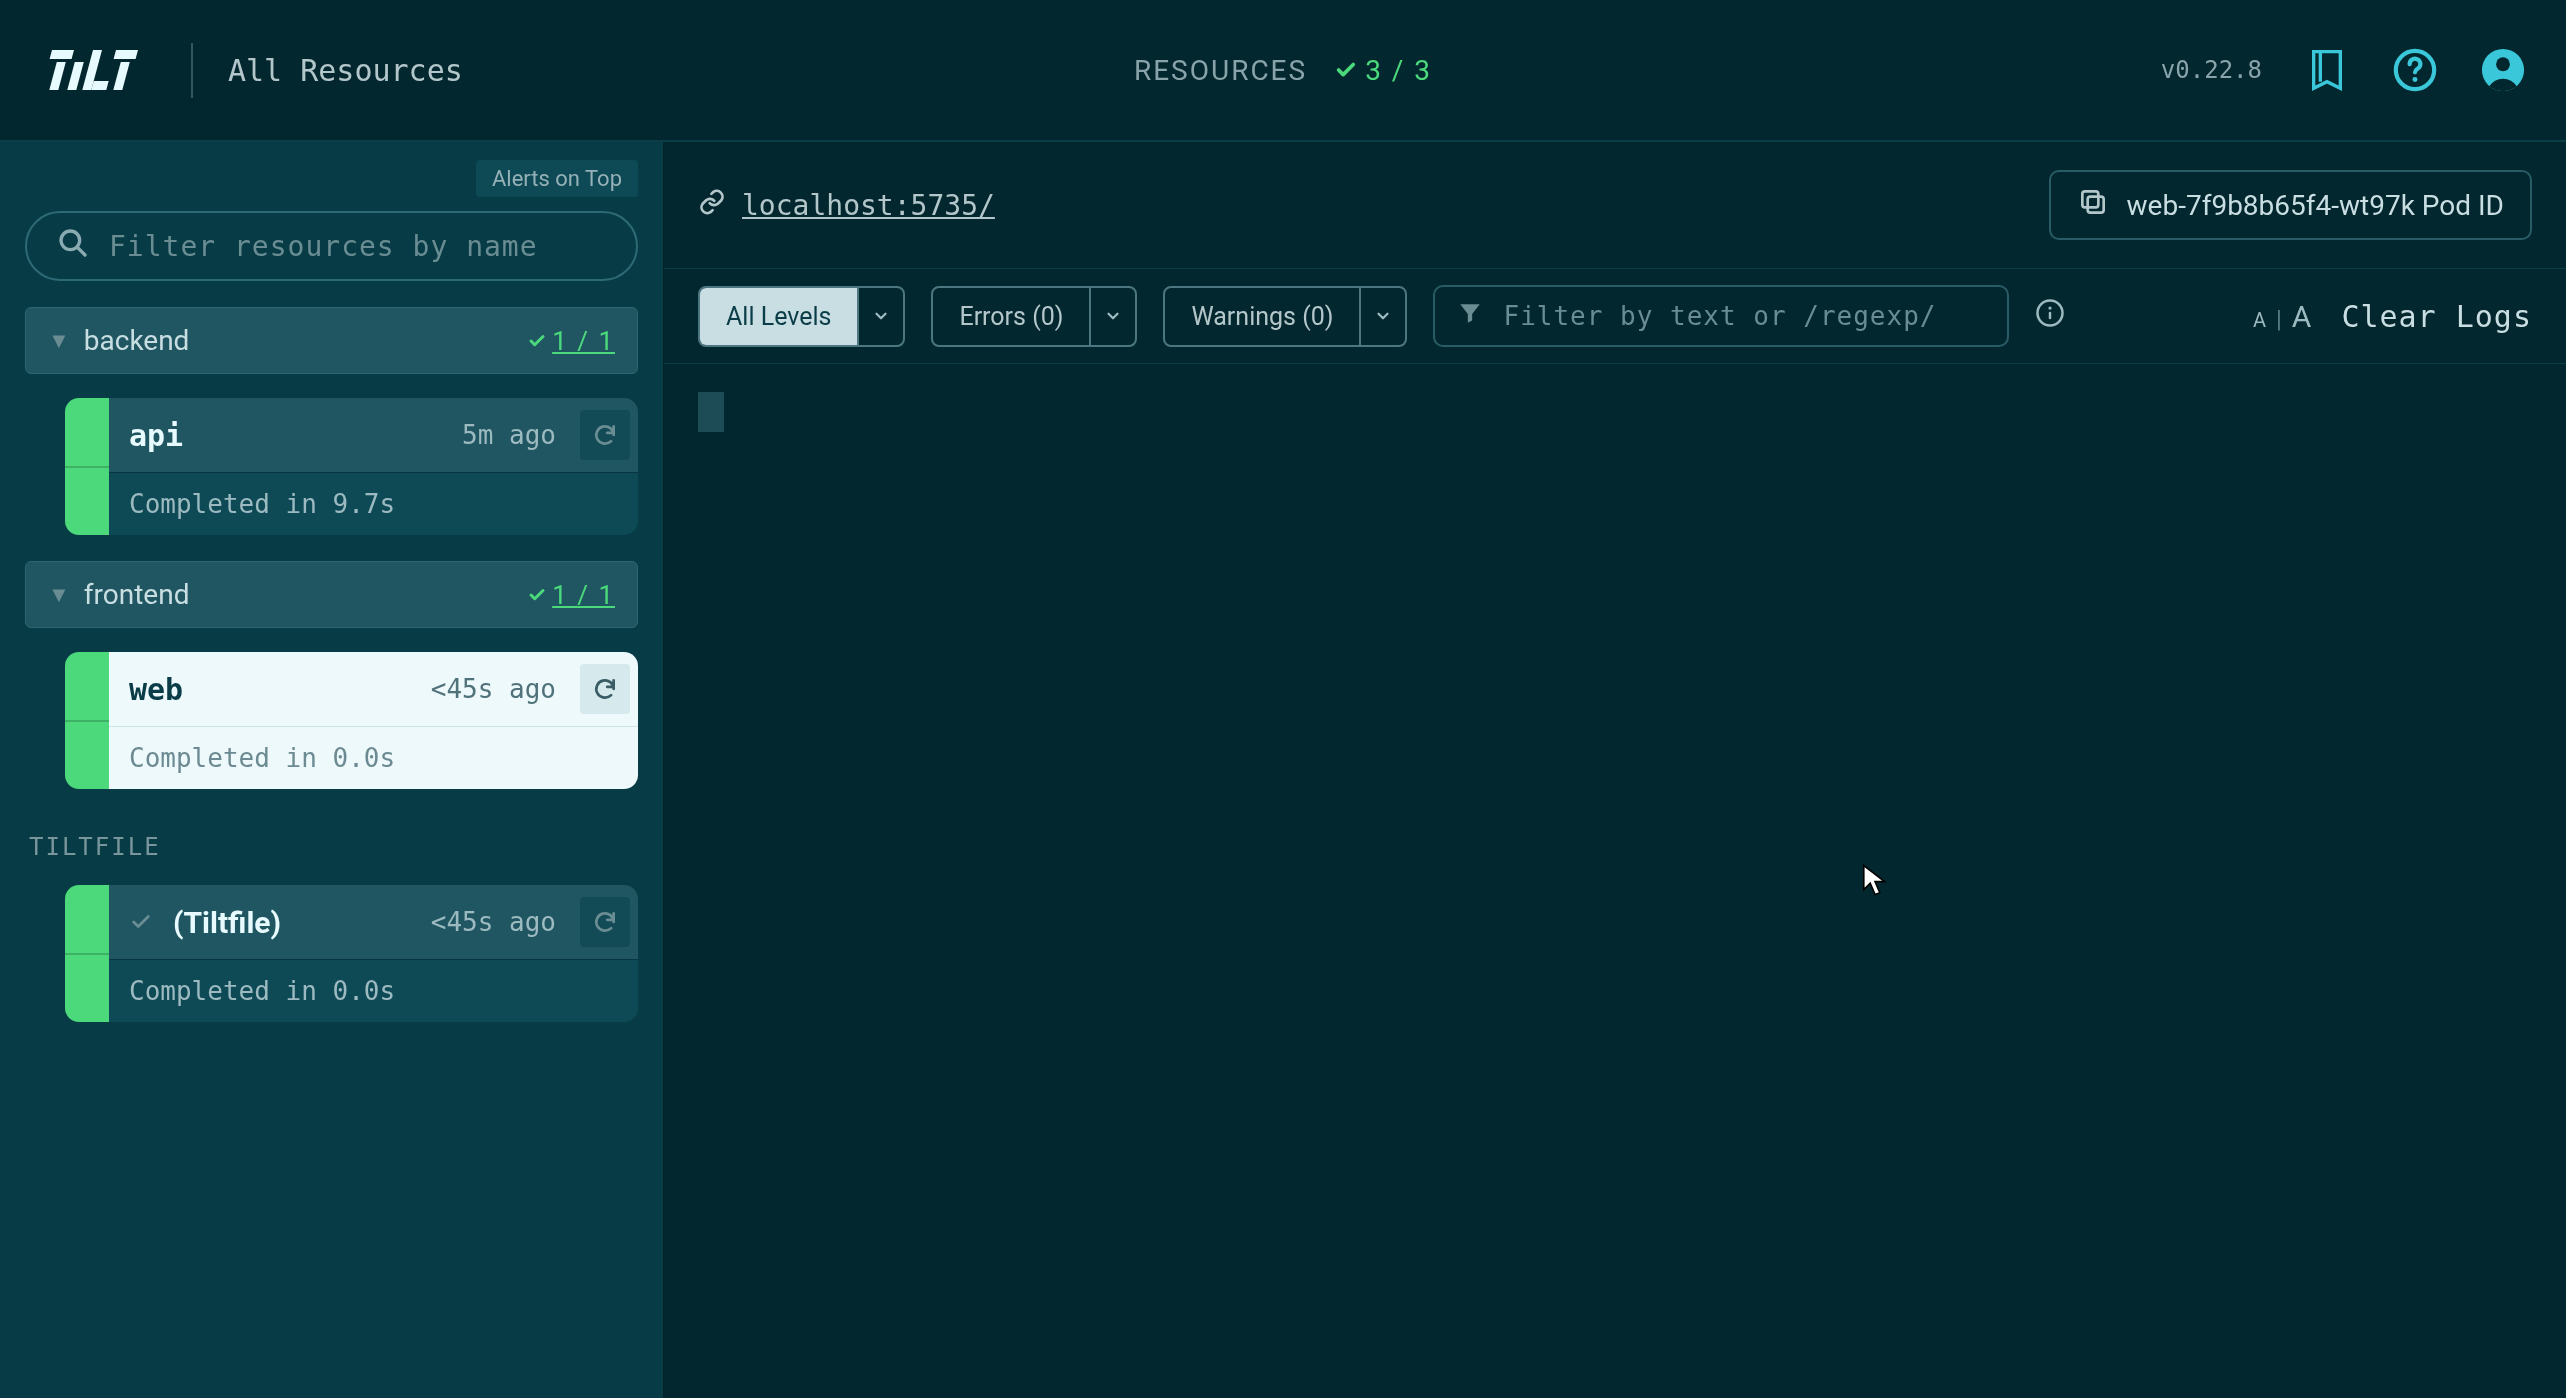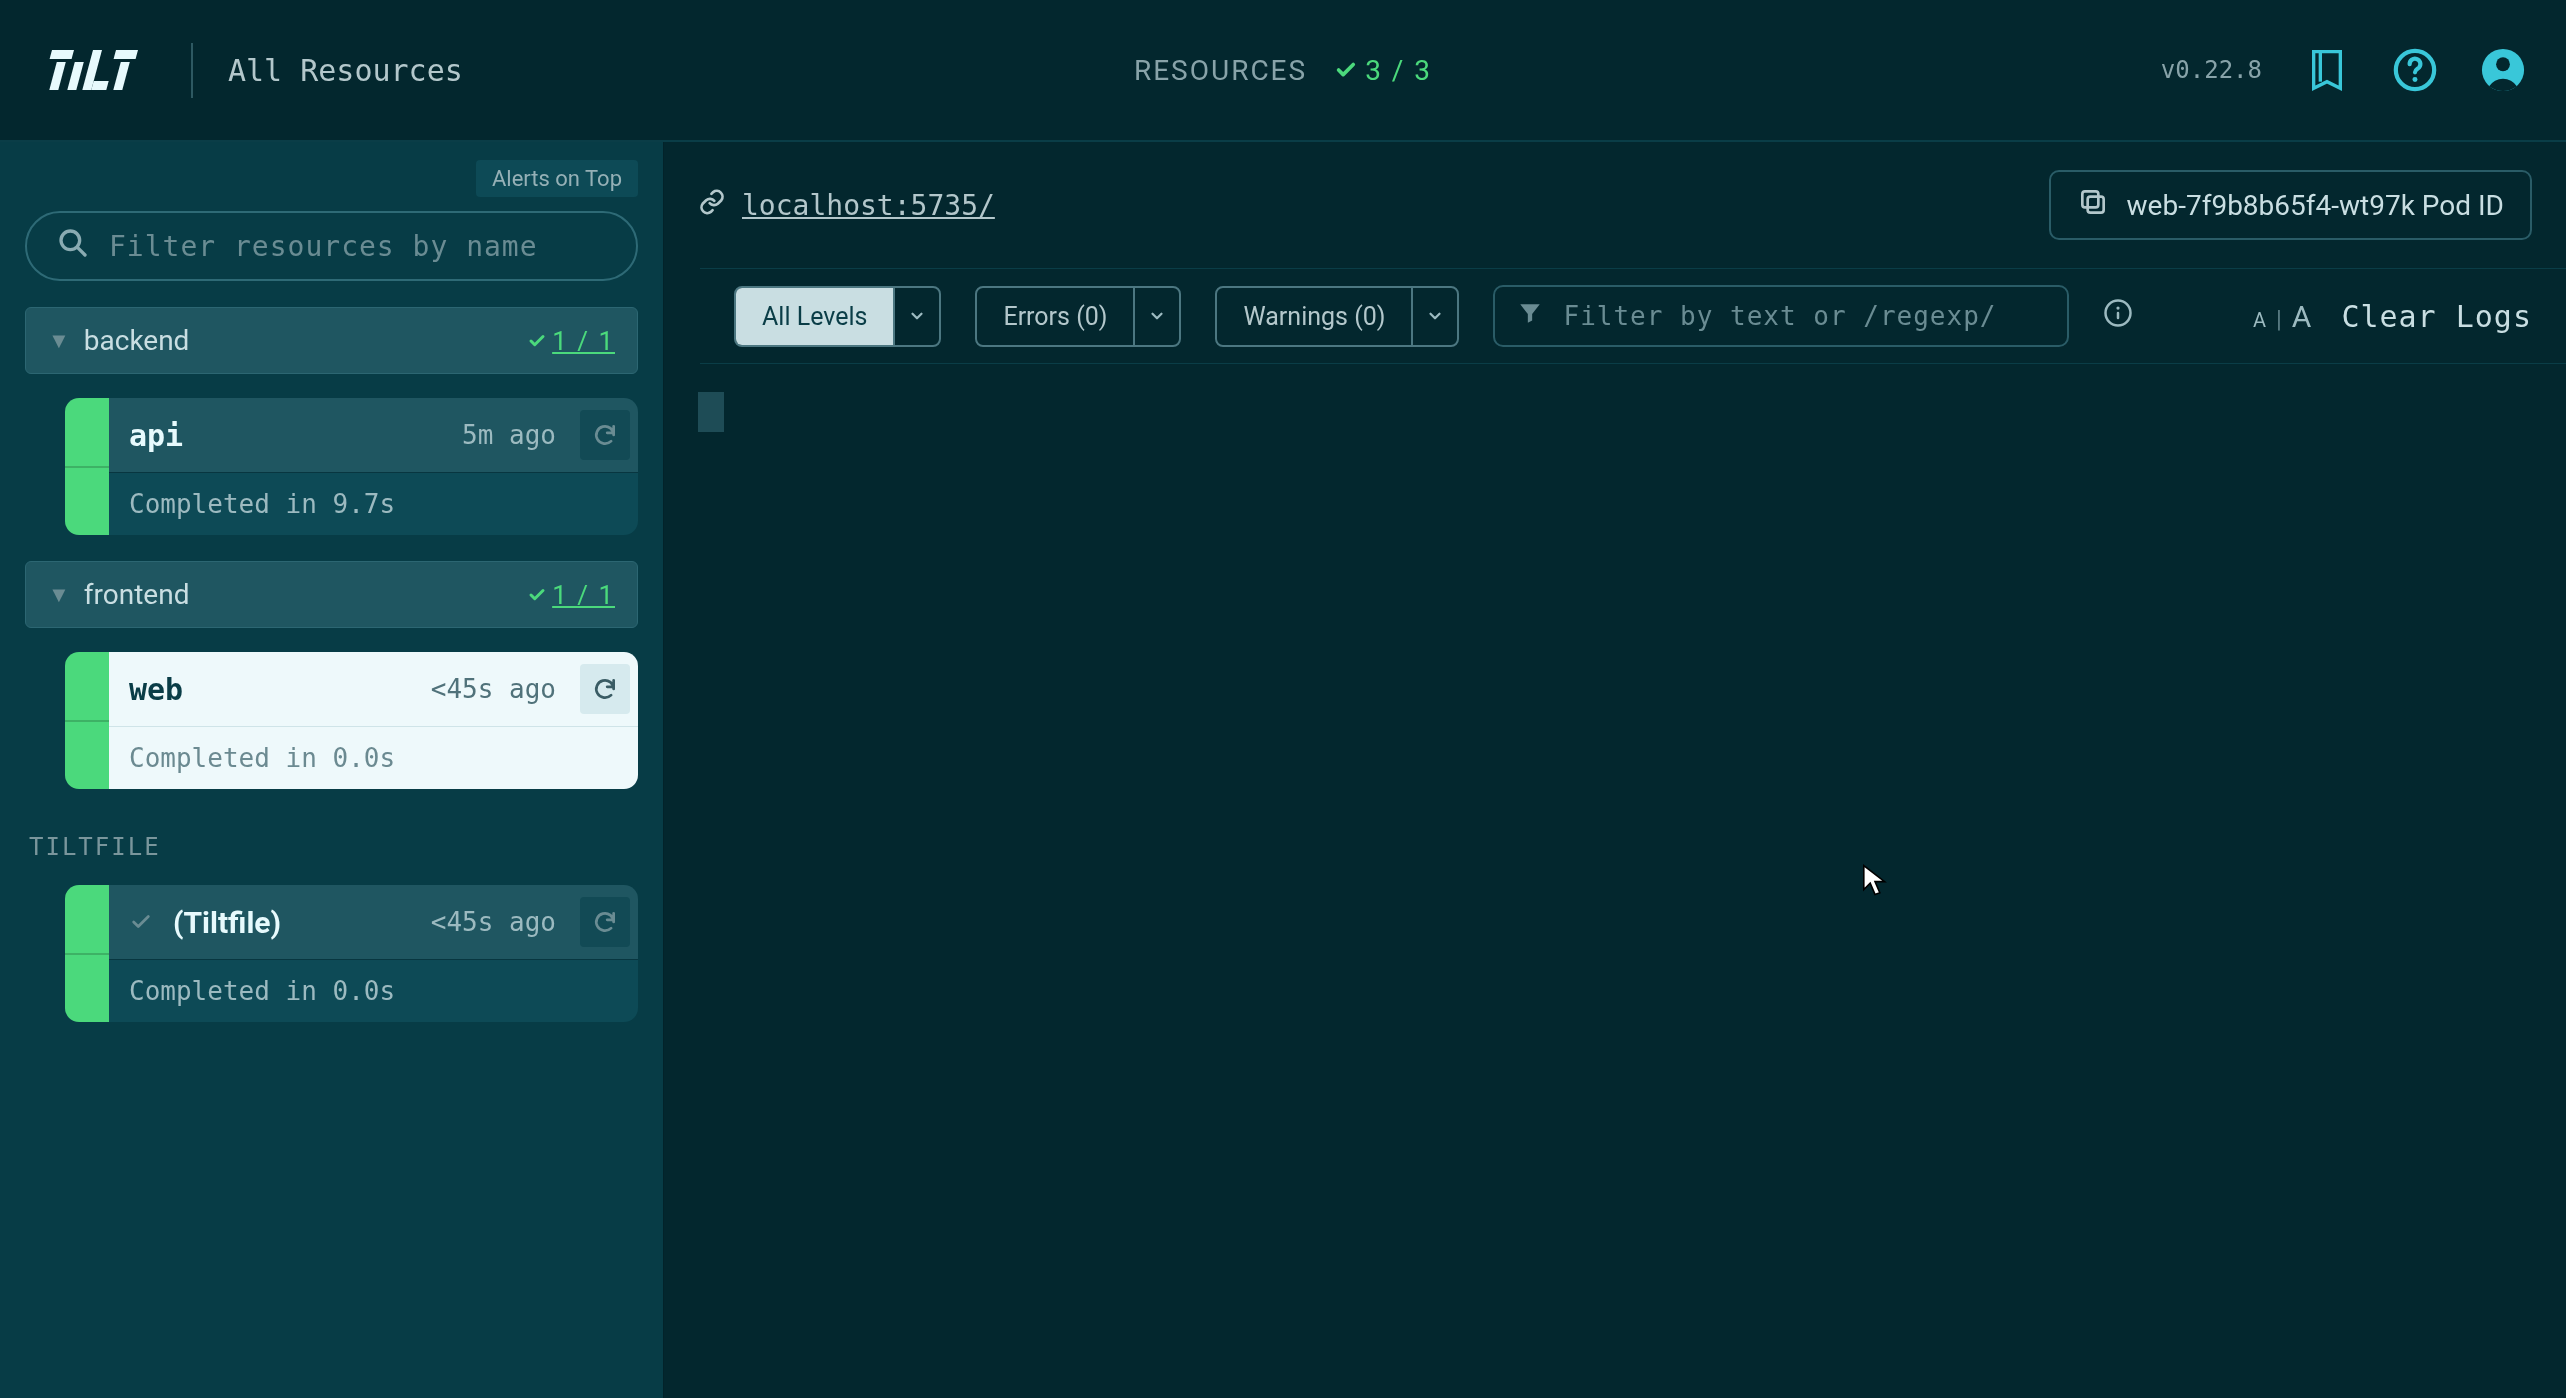--- a/index.html
+++ b/index.html
@@ -231,24 +231,23 @@
       padding: 14px 26px;
       cursor: pointer;
     }
     .pod-id-box .copy-icon { color: #b3c7cb; }
     .pod-id-text { color: #c9dee2; font-size: 28px; }
     
     .toolbar {
       display: flex;
       align-items: center;
       padding: 16px 34px;
-      gap: 34px;
+      gap: 26px;
       border-top: 1px solid #0a3d47;
       border-bottom: 1px solid #0a3d47;
-      margin-left: 36px;
     }
     .btn-split {
       display: flex;
       border: 2px solid #4c7781;
       border-radius: 8px;
       overflow: hidden;
     }
     .btn-main {
       padding: 14px 26px;
       color: #0a3d47;

